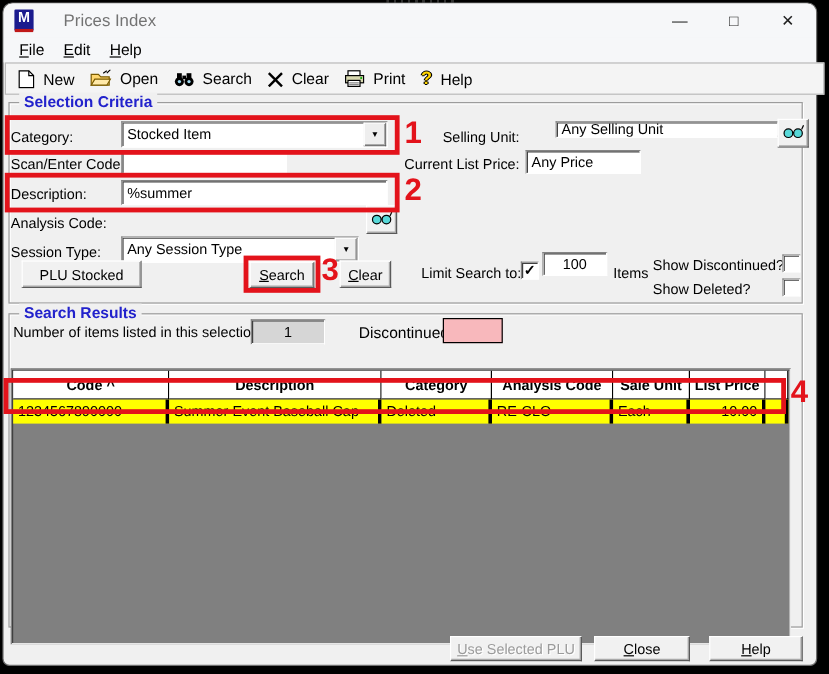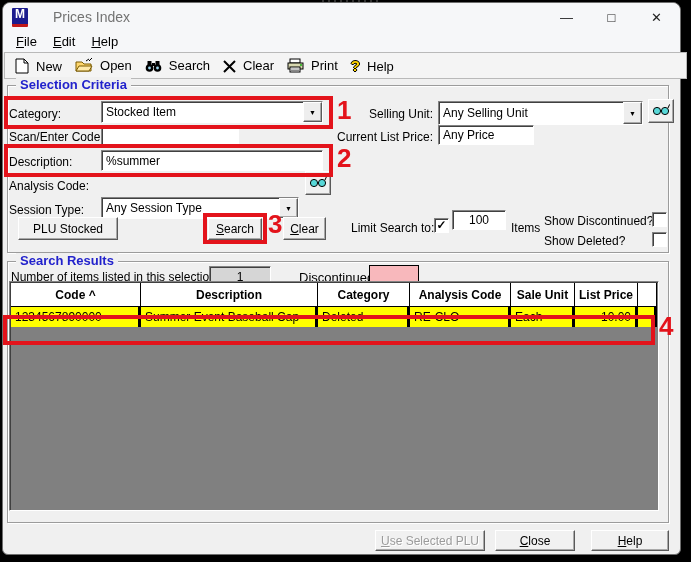--- a/index.html
+++ b/index.html
@@ -43,21 +43,21 @@
   .combo .val{flex:1}
   .da{width:17px;align-self:stretch;margin:0;display:flex;align-items:center;justify-content:center;
       font-size:7px;color:#000;background:#eee;border:1px solid;border-color:#fff #5a5a5a #5a5a5a #fff;
       box-shadow:inset -1px -1px 0 #a9a9a9}
   .cb{position:absolute;width:13px;height:13px;background:#fff;border:1px solid;box-sizing:content-box;
       border-color:#838383 #fff #fff #838383;box-shadow:inset 1px 1px 0 #404040;
       font-size:12px;font-weight:bold;line-height:12px;text-align:center;color:#000}
   
   #countbox{background:#d6d6d6;text-align:center;font-size:12px;display:flex;align-items:center;justify-content:center}
   #swatch{background:#f8b8bc;border:1px solid #000;box-sizing:border-box}
-  #grid{position:absolute;left:6px;top:278px;width:650px;height:230px;background:#808080;
+  #grid{position:absolute;left:6px;top:304px;width:650px;height:230px;background:#808080;
         border:1px solid;border-color:#838383 #fff #fff #838383;box-shadow:inset 1px 1px 0 #404040;box-sizing:border-box}
   .trow{display:grid;grid-template-columns:130px 177px 92px 101px 64px 63px 1fr}
   #thead{position:absolute;left:1px;top:1px;right:1px;height:24px}
   #thead .hc{background:#fff;border-right:1px solid #000;border-bottom:1px solid #000;
              font-size:12px;font-weight:bold;display:flex;align-items:center;justify-content:center;white-space:nowrap;overflow:hidden}
   #trow1{position:absolute;left:1px;top:25px;right:1px;height:20px}
   #trow1 .dc{background:#ffff00;border-right:3px solid #000000;font-size:12px;color:#000;
              display:flex;align-items:center;padding:0 4px;white-space:nowrap;overflow:hidden;box-sizing:border-box}
   #trow1 .dc.num{justify-content:flex-end}
   
@@ -181,21 +181,21 @@
     </span>
   </div>
 
   <div class="lbl" style="left:6px;top:200px">Session Type:</div>
   <div class="field combo sunken" style="left:98px;top:194px;width:198px;height:22px">
     <span class="val">Any Session Type</span>
     <span class="da">▼</span>
   </div>
 
   <div class="lbl rlbl" style="left:330px;top:104px;width:100px">Selling Unit:</div>
-  <div class="field combo sunken" style="left:435px;top:98px;width:205px;height:24px">
+  <div class="field combo sunken" style="left:460px;top:98px;width:205px;height:14px">
     <span class="val">Any Selling Unit</span>
     <span class="da">▼</span>
   </div>
   <div class="raised btn" style="position:absolute;left:645px;top:96px;width:26px;height:24px">
     <span>
       <svg width="18" height="13" viewBox="0 0 18 13">
           <circle cx="5" cy="8" r="3.6" fill="#58d8d8" stroke="#000"></circle>
           <circle cx="13" cy="8" r="3.6" fill="#58d8d8" stroke="#000"></circle>
           <path d="M8.6 7.5h1" stroke="#000"></path>
           <path d="M16 5l1.6-3.6" stroke="#000" fill="none"></path>

